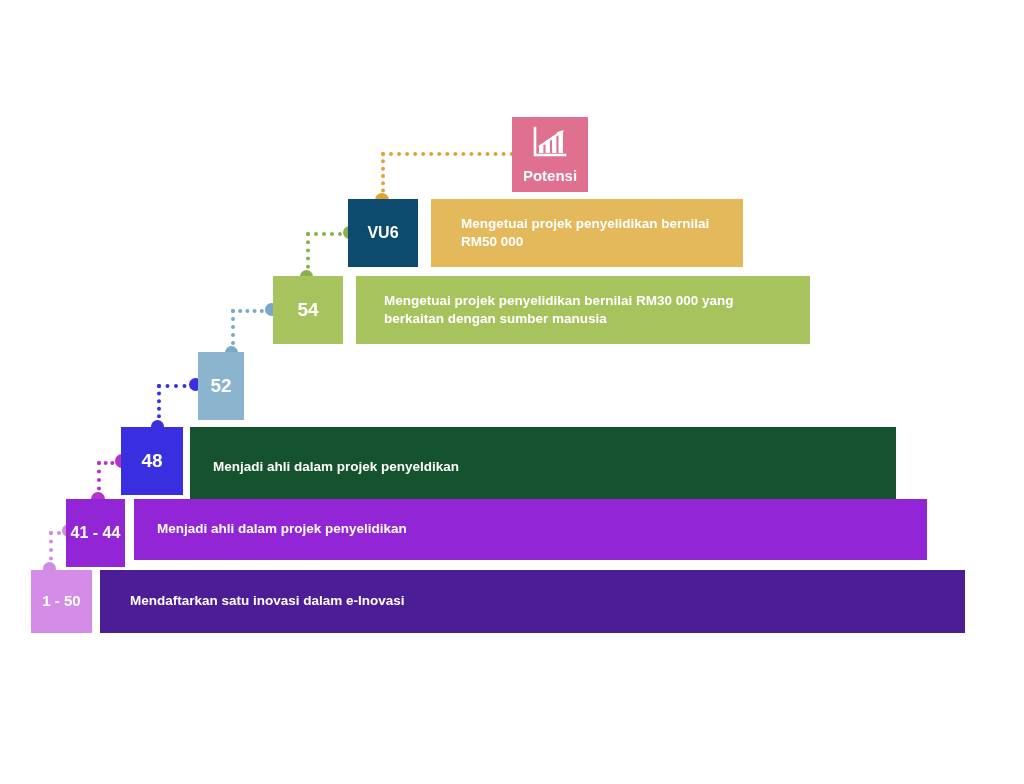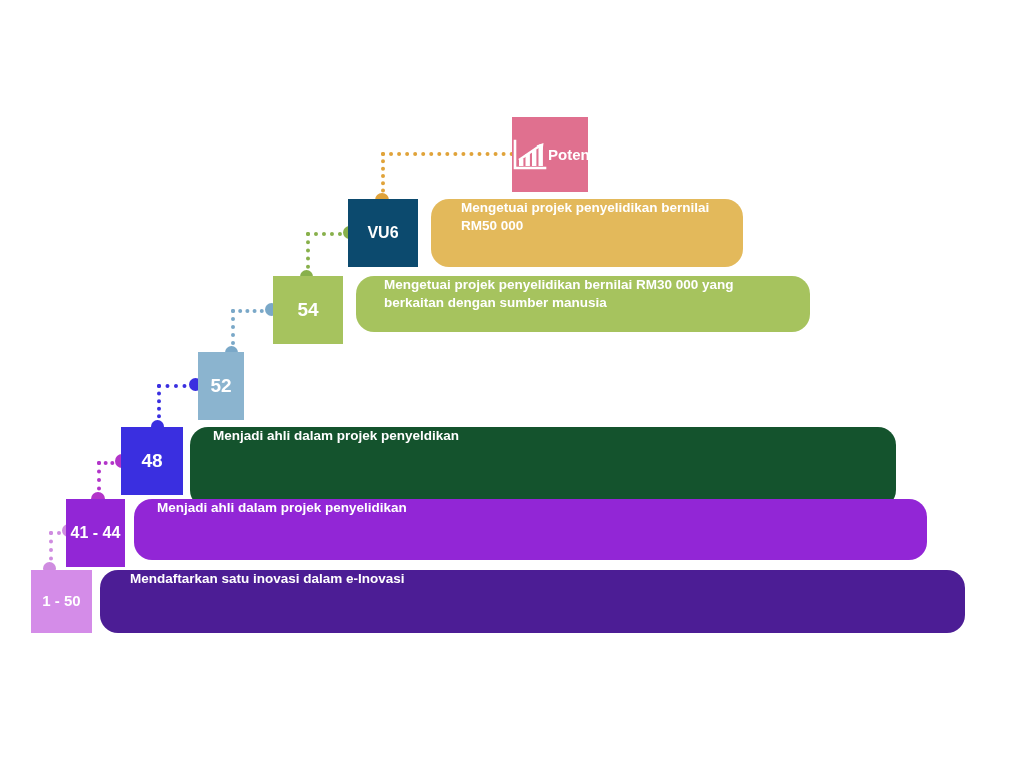--- a/index.html
+++ b/index.html
@@ -25,29 +25,30 @@
     text-align: center;
     color: #ffffff;
     font-weight: bold;
     line-height: 1.25;
     box-sizing: border-box;
     padding: 2px 4px;
   }
   .descbar {
     position: absolute;
     display: flex;
+    align-items: center;
     box-sizing: border-box;
     color: #ffffff;
     font-weight: bold;
     line-height: 1.35;
-    border-radius: 18px;
   }
   .potensi {
     position: absolute;
     display: flex;
+    flex-direction: column;
     align-items: center;
     justify-content: flex-start;
     box-sizing: border-box;
   }
   .potensi-label {
     color: #ffffff;
     font-weight: bold;
     font-size: 15px;
   }
   .potensi-icon {
@@ -124,21 +125,21 @@
   <div class="keybox" style="left:348px; top:199px; width:70px; height:68px; background:#0c4a6e; font-size:16px;">
     <span>VU6</span>
   </div>
   <div class="descbar" style="left:431px; top:199px; width:312px; height:68px; background:#e3b95b; font-size:13.5px; padding:0 26px 0 30px;">
     <span>Mengetuai projek penyelidikan bernilai RM50 000</span>
   </div>
 
   <div class="keybox" style="left:273px; top:276px; width:70px; height:68px; background:#a6c35e; font-size:19px;">
     <span>54</span>
   </div>
-  <div class="descbar" style="left:356px; top:276px; width:454px; height:56px; background:#a6c35e; font-size:13.5px; padding:0 26px 0 28px;">
+  <div class="descbar" style="left:356px; top:276px; width:454px; height:68px; background:#a6c35e; font-size:13.5px; padding:0 26px 0 28px;">
     <span>Mengetuai projek penyelidikan bernilai RM30 000 yang berkaitan dengan sumber manusia</span>
   </div>
 
   <div class="keybox" style="left:198px; top:352px; width:46px; height:68px; background:#8bb4cf; font-size:19px;">
     <span>52</span>
   </div>
 
   <div class="keybox" style="left:121px; top:427px; width:62px; height:68px; background:#3a2fe0; font-size:19px;">
     <span>48</span>
   </div>

